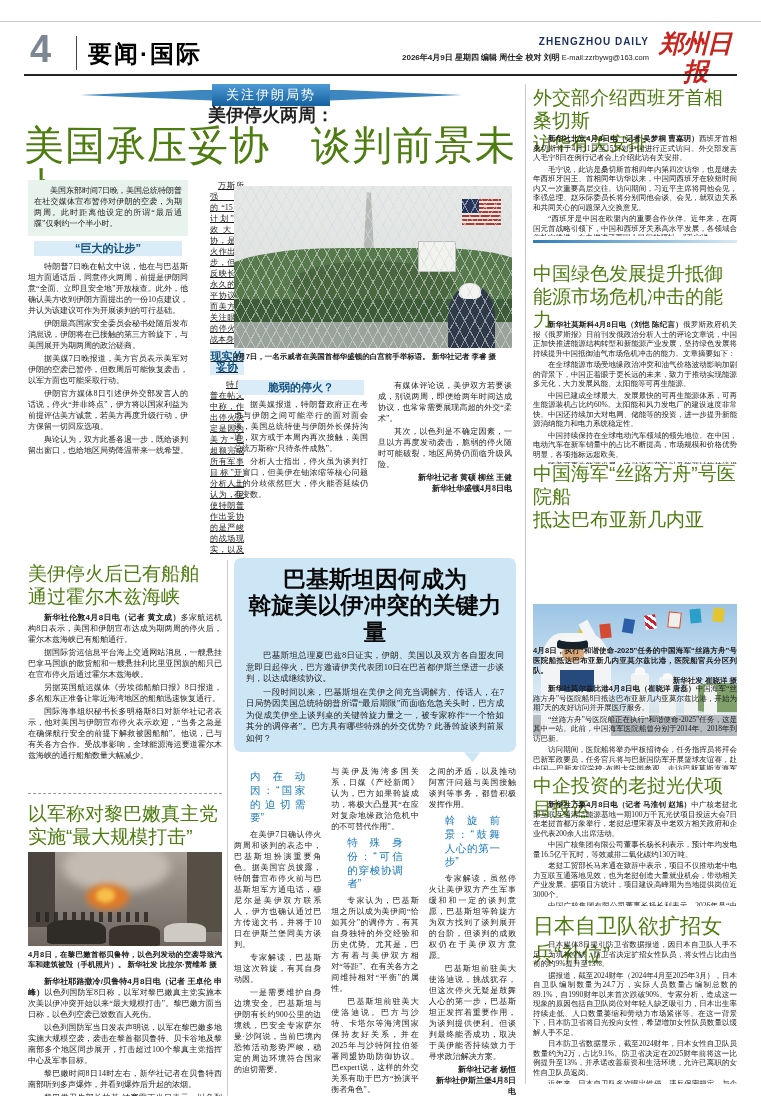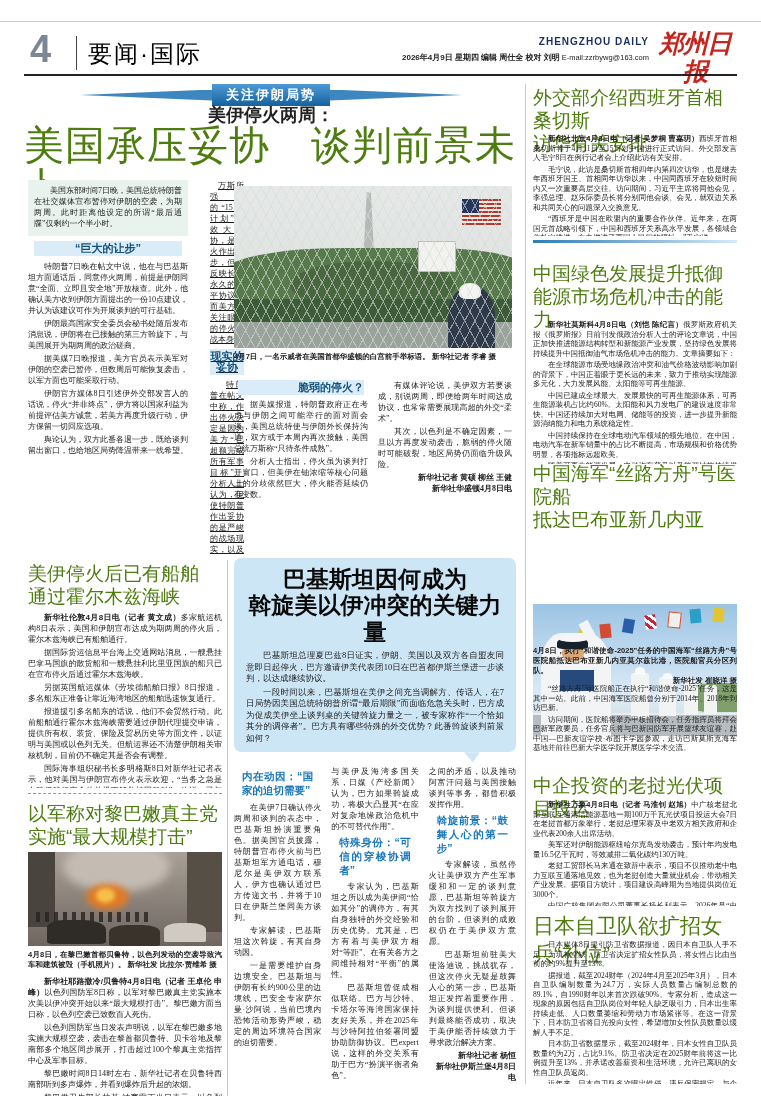--- a/index.html
+++ b/index.html
@@ -3,21 +3,21 @@
 <meta charset="utf-8">
 <style>
   html,body{margin:0;padding:0;background:#e9e9e9;}
   .page{position:relative;width:761px;height:1100px;background:#fff;overflow:hidden;
         font-family:"Liberation Sans",sans-serif;color:#111;}
   .abs{position:absolute;}
   
   .topline{left:0;top:21px;width:761px;height:1px;background:#c9c9c9;}
   .pagenum{left:30px;top:28px;font-size:38px;font-weight:bold;color:#7d8793;}
   .hvline{left:76px;top:36px;width:1px;height:34px;background:#444;}
-  .section{left:88px;top:38px;font-size:24px;font-weight:400;letter-spacing:2px;color:#000;}
+  .section{left:88px;top:38px;font-size:24px;font-weight:700;letter-spacing:2px;color:#000;}
   .mast-en{right:112px;top:36px;font-size:10px;font-weight:bold;color:#1a2f5e;letter-spacing:1px;text-align:right;}
   .dateline{right:112px;top:52px;font-size:7.5px;color:#222;text-align:right;white-space:nowrap;}
   .dateline b{font-size:8px;}
   .logo{right:24px;top:30px;width:84px;text-align:center;font-family:"Liberation Serif",serif;
         font-style:italic;font-weight:900;font-size:25px;color:#c8241e;line-height:1.1;letter-spacing:-1px;}
   .blackline{left:24px;top:74px;width:713px;height:2px;background:#222;}
   
   .bodytext{font-size:8px;line-height:11px;color:#1c1c1c;text-align:justify;overflow:hidden;
             font-family:"Liberation Serif",serif;}
   .bodytext-sm{font-size:7.5px;line-height:9.5px;color:#1c1c1c;text-align:justify;overflow:hidden;
@@ -30,36 +30,36 @@
   
   .hl{font-weight:400;text-align:left;color:#4d7c0f;white-space:pre-line;}
   .hl19{font-size:19px;line-height:1.22;}
   .hl-main{left:24px;top:124px;width:494px;font-size:40px;letter-spacing:1px;line-height:1.05;}
   .kicker{left:24px;top:103px;width:494px;text-align:center;font-size:18px;font-weight:600;color:#222;}
   
   .badge-row{left:24px;top:84px;width:494px;display:flex;align-items:center;justify-content:center;}
   .wing{width:132px;height:11px;background:#3e86c0;}
   .wing.l{clip-path:polygon(0 50%,100% 0,100% 100%);}
   .wing.r{clip-path:polygon(0 0,100% 50%,0 100%);}
-  .badge{background:linear-gradient(#4d9ad6,#16619f);color:#fff;font-size:13px;font-weight:bold;
+  .badge{background:linear-gradient(#4d9ad6,#16619f);color:#fff;font-size:13px;font-weight:normal;
          padding:2px 14px;letter-spacing:2px;}
   .subbar{display:block;background:#d9ecf8;color:#14527e;font-weight:bold;text-align:center;
           font-size:11px;padding:2px 0;margin:5px 6px;font-family:"Liberation Sans",sans-serif;text-indent:0;}
   .introbox{background:#e9f3ee;padding:5px 6px;margin-bottom:4px;}
   
   .vrule{width:1px;background:#c9c9c9;}
   .bluebar{height:3px;background:linear-gradient(to right,#2e7cb8,#d6eaf7);}
   .dashrule{border-top:1px dashed #999;height:0;}
   
   .pkpanel{background:#cde6f5;border-radius:7px;padding:8px 12px 6px;}
   .pkhl{font-size:23px;font-weight:900;text-align:center;line-height:1.15;white-space:pre-line;color:#0a0a0a;}
   .pktail{width:16px;height:10px;background:#cde6f5;clip-path:polygon(0 0,100% 0,55% 100%);}
   .pkcols{display:flex;gap:10px;}
   .pkcol{flex:1;overflow:hidden;}
-  .pksub{color:#1877ba;font-weight:bold;font-size:10.5px;line-height:1.3;margin:4px 8px;
+  .pksub{color:#1877ba;font-weight:normal;font-size:10.5px;line-height:1.3;margin:4px 16px;
          font-family:"Liberation Sans",sans-serif;text-indent:0;}
   
   .photo{overflow:hidden;position:relative;}
   .ph1-sky{position:absolute;inset:0;background:linear-gradient(#e6e9e7,#dadedb);}
   .ph1-monu{position:absolute;left:46%;top:4%;width:5%;height:58%;background:#b5bab6;
             clip-path:polygon(35% 0,65% 0,100% 100%,0 100%);}
   .ph1-trees{position:absolute;left:-4%;top:38%;width:108%;height:38%;background:#577a4c;border-radius:40% 30% 20% 35%;}
   .ph1-trees2{position:absolute;left:20%;top:46%;width:60%;height:30%;background:#49673f;border-radius:50%;}
   .ph1-lawn{position:absolute;left:0;top:70%;width:100%;height:14%;background:#3c5c38;}
   .ph1-path{position:absolute;left:0;top:84%;width:100%;height:16%;background:#9aa39b;}
@@ -156,39 +156,38 @@
       <div class="ph1-person"></div>
       <div class="ph1-cap"></div>
       <div class="ph1-fence"></div>
     </div>
     <div class="abs caption" style="left:206px;top:172px;width:278px;">
       <span>4月7日，一名示威者在美国首都华盛顿的白宫前手举标语。</span>
       <b>新华社记者 李睿 摄</b>
     </div>
 
     <div class="abs bodytext" style="left:206px;top:200px;width:134px;height:174px;">
-      <span class="subbar" style="margin:0 4px 4px;text-align:right;">脆弱的停火？</span>
+      <span class="subbar" style="margin:0 4px 4px;">脆弱的停火？</span>
       <p class="p">据美媒报道，特朗普政府正在考虑与伊朗之间可能举行的面对面会谈，美国总统特使与伊朗外长保持沟通，双方或于本周内再次接触，美国总统万斯称“只待条件成熟”。</p>
       <p class="p">分析人士指出，停火虽为谈判打开窗口，但美伊在铀浓缩等核心问题上的分歧依然巨大，停火能否延续仍存变数。</p>
     </div>
     <div class="abs bodytext" style="left:350px;top:200px;width:134px;height:174px;">
       <p class="p">有媒体评论说，美伊双方若要谈成，别说两周，即便给两年时间达成协议，也常常需要展现高超的外交“柔术”。</p>
       <p class="p">其次，以色列是不确定因素，一旦以方再度发动袭击，脆弱的停火随时可能破裂，地区局势仍面临升级风险。</p>
       <span class="credit-r">新华社记者 黄硕 柳丝 王健</span>
       <span class="credit-r">新华社华盛顿4月8日电</span>
     </div>
   </div>
 
   <div class="abs hl hl19" style="left:28px;top:562px;width:194px;">美伊停火后已有船舶
 通过霍尔木兹海峡</div>
   <div class="abs bodytext" style="left:28px;top:612px;width:194px;height:176px;">
     <p class="p"><b class="dl">新华社伦敦4月8日电</b><b class="dl">（记者 黄文成）</b><span>多家航运机构8日表示，美国和伊朗宣布达成为期两周的停火后，霍尔木兹海峡已有船舶通行。</span></p>
     <p class="p">据国际货运信息平台海上交通网站消息，一艘悬挂巴拿马国旗的散货船和一艘悬挂利比里亚国旗的船只已在宣布停火后通过霍尔木兹海峡。</p>
     <p class="p">另据英国航运媒体《劳埃德船舶日报》8日报道，多名船东正准备让靠近海湾地区的船舶迅速恢复通行。</p>
-    <p class="p">报道援引多名船东的话说，他们不会贸然行动。此前船舶通行霍尔木兹海峡需要通过伊朗代理提交申请，提供所有权、装货、保险及贸易历史等方面文件，以证明与美国或以色列无关。但航运界还不清楚伊朗相关审核机制，目前仍不确定其是否会有调整。</p>
     <p class="p">国际海事组织秘书长多明格斯8日对新华社记者表示，他对美国与伊朗宣布停火表示欢迎，“当务之急是在确保航行安全的前提下解救被困船舶”。他说，已与有关各方合作。受战事影响，全球能源海运要道霍尔木兹海峡的通行船舶数量大幅减少。</p>
   </div>
   <div class="abs dashrule" style="left:28px;top:793px;width:194px;"></div>
 
   <div class="abs hl hl19" style="left:28px;top:802px;width:194px;">以军称对黎巴嫩真主党
 实施“最大规模打击”</div>
   <div class="abs photo" style="left:28px;top:852px;width:194px;height:94px;">
     <div class="ph3-bg"></div>
     <div class="ph3-smoke"></div>
     <div class="ph3-bldgL"></div>
@@ -228,21 +227,21 @@
       <div class="pkcol">
         <div class="pksub">内在动因：“国家的迫切需要”</div>
         <p class="p">在美伊7日确认停火两周和谈判的表态中，巴基斯坦扮演重要角色。据美国官员披露，特朗普宣布停火前与巴基斯坦军方通电话，穆尼尔是美伊双方联系人，伊方也确认通过巴方传递文书，并将于10日在伊斯兰堡同美方谈判。</p>
         <p class="p">专家解读，巴基斯坦这次斡旋，有其自身动因。</p>
         <p class="p">一是需要维护自身边境安全。巴基斯坦与伊朗有长约900公里的边境线，巴安全专家萨尔曼·沙阿说，当前巴境内恐怖活动形势严峻，稳定的周边环境符合国家的迫切需要。</p>
       </div>
       <div class="pkcol">
         <p class="p" style="text-indent:0;">与美伊及海湾多国关系，日媒《产经新闻》认为，巴方如果斡旋成功，将极大凸显其“在应对复杂地缘政治危机中的不可替代作用”。</p>
         <div class="pksub">特殊身份：“可信的穿梭协调者”</div>
         <p class="p">专家认为，巴基斯坦之所以成为美伊间“恰如其分”的调停方，有其自身独特的外交经验和历史优势。尤其是，巴方有着与美伊双方相对“等距”、在有关各方之间维持相对“平衡”的属性。</p>
-        <p class="p">巴基斯坦曾促成相似联络。巴方与沙特、卡塔尔等海湾国家保持友好关系，并在2025年与沙特阿拉伯签署同盟协助防御协议。巴expert说，这样的外交关系有助于巴方“扮演平衡者角色”。</p>
+        <p class="p">巴基斯坦前驻美大使洛迪说。巴方与沙特、卡塔尔等海湾国家保持友好关系，并在2025年与沙特阿拉伯签署同盟协助防御协议。巴expert说，这样的外交关系有助于巴方“扮演平衡者角色”。</p>
       </div>
       <div class="pkcol">
         <p class="p" style="text-indent:0;">之间的矛盾，以及推动阿富汗问题与美国接触谈判等事务，都曾积极发挥作用。</p>
         <div class="pksub">斡旋前景：“鼓舞人心的第一步”</div>
         <p class="p">专家解读，虽然停火让美伊双方产生军事缓和和一定的谈判意愿，巴基斯坦等斡旋方为双方找到了谈判展开的台阶，但谈判的成败权仍在于美伊双方意愿。</p>
         <p class="p">巴基斯坦前驻美大使洛迪说，挑战犹存，但这次停火无疑是鼓舞人心的第一步，巴基斯坦正发挥着重要作用，为谈判提供便利。但谈判最终能否成功，取决于美伊能否持续致力于寻求政治解决方案。</p>
         <span class="credit-r">新华社记者 杨恒</span>
         <span class="credit-r">新华社伊斯兰堡4月8日电</span>
       </div>
     </div>
@@ -293,28 +292,29 @@
     <div class="ph2-fg-collar"></div>
     <div class="ph2-fg-face"></div>
     <div class="ph2-fg-cap"></div>
     <div class="ph2-fg-capt"></div>
   </div>
   <div class="abs caption" style="left:533px;top:646px;width:204px;">
     <span>4月8日，执行“和谐使命-2025”任务的中国海军“丝路方舟”号医院船抵达巴布亚新几内亚莫尔兹比港，医院船官兵分区列队。</span>
     <span class="credit-r">新华社发 崔晓洋 摄</span>
   </div>
   <div class="abs bodytext-sm" style="left:533px;top:684px;width:204px;height:86px;">
+    <p class="p"><b class="dl">新华社莫尔兹比港4月8日电</b><b class="dl">（崔晓洋 唐磊）</b><span>中国海军“丝路方舟”号医院船8日抵达巴布亚新几内亚莫尔兹比港，开始为期7天的友好访问并开展医疗服务。</span></p>
     <p class="p">“丝路方舟”号医院船正在执行“和谐使命-2025”任务，这是其中一站。此前，中国海军医院船曾分别于2014年、2018年到访巴新。</p>
     <p class="p">访问期间，医院船将举办甲板招待会，任务指挥员将拜会巴新军政要员，任务官兵将与巴新国防军开展篮球友谊赛，赴中国—巴新友谊学校·布图卡学园参观，走访巴斯莫斯克海军基地并前往巴新大学医学院开展医学学术交流。</p>
   </div>
 
   <div class="abs hl hl19" style="left:533px;top:774px;width:204px;">中企投资的老挝光伏项目投运</div>
   <div class="abs bodytext-sm" style="left:533px;top:800px;width:204px;height:106px;">
     <p class="p"><b class="dl">新华社万象4月8日电</b><b class="dl">（记者 马淮钊 赵旭）</b><span>中广核老挝北部互联互通清洁能源基地一期100万千瓦光伏项目投运大会7日在老挝首都万象举行，老挝总理宋赛及中老双方相关政府和企业代表200余人出席活动。</span></p>
-    <p class="p">美军还对伊朗能源枢纽哈尔克岛发动袭击，预计年均发电量16.5亿千瓦时，等效减排二氧化碳约130万吨。</p>
+    <p class="p">中国广核集团有限公司董事长杨长利表示，预计年均发电量16.5亿千瓦时，等效减排二氧化碳约130万吨。</p>
     <p class="p">老挝工贸部长马来通在致辞中表示，项目不仅推动老中电力互联互通落地见效，也为老挝创造大量就业机会，带动相关产业发展。据项目方统计，项目建设高峰期为当地提供岗位近3000个。</p>
     <p class="p">中国广核集团有限公司董事长杨长利表示，2026年是“中老友好年”，中广核将加快推进老挝北部五省清洁能源项目落地，以清洁能源合作为构建更加紧密的中老命运共同体贡献更大力量。</p>
   </div>
 
   <div class="abs hl" style="left:533px;top:912px;width:204px;font-size:21px;">日本自卫队欲扩招女兵“补位”</div>
   <div class="abs bodytext-sm" style="left:533px;top:940px;width:204px;height:144px;">
     <p class="p">日本媒体8日援引防卫省数据报道，因日本自卫队人手不足，为填补空缺，防卫省决定扩招女性队员，将女性占比由当前的约9%提升至13%。</p>
     <p class="p">据报道，截至2024财年（2024年4月至2025年3月），日本自卫队编制数量为24.7万，实际人员数量占编制总数的89.1%，自1990财年以来首次跌破90%。专家分析，造成这一现象的原因包括自卫队岗位对年轻人缺乏吸引力，日本出生率持续走低、人口数量萎缩和劳动力市场紧张等。在这一背景下，日本防卫省将目光投向女性，希望增加女性队员数量以缓解人手不足。</p>
     <p class="p">日本防卫省数据显示，截至2024财年，日本女性自卫队员数量约为2万，占比9.1%。防卫省决定在2025财年前将这一比例提升至13%，并承诺改善薪资和生活环境，允许已离职的女性自卫队员返岗。</p>
     <p class="p">近年来，日本自卫队多次曝出性侵、违反保密规定、与企业勾连等丑闻。2023年，自卫队前女队员五之井里奈指控遭多名男性同事性侵，向法院提起诉讼。经过数年法律斗争，今年1月，她宣布与被告达成和解，并获得赔偿。</p>

